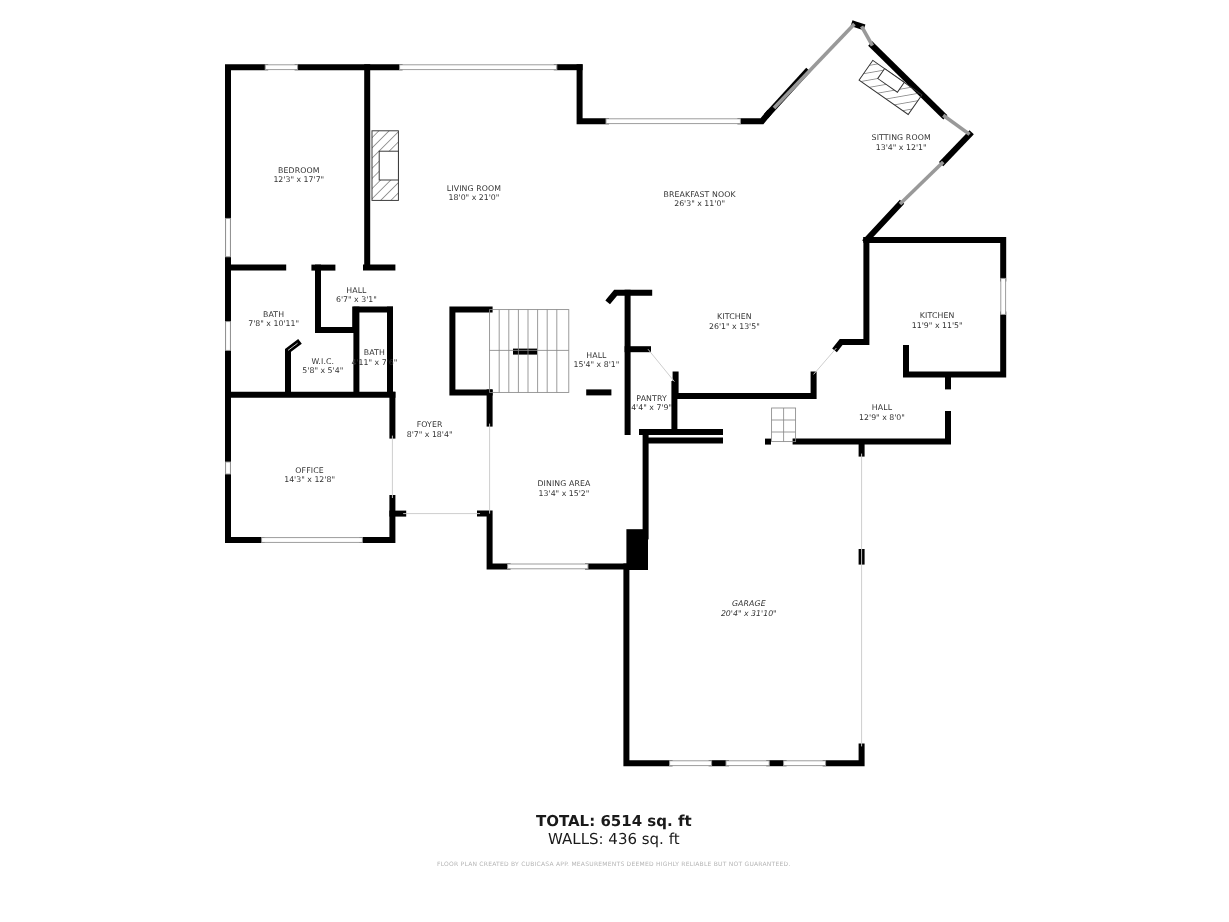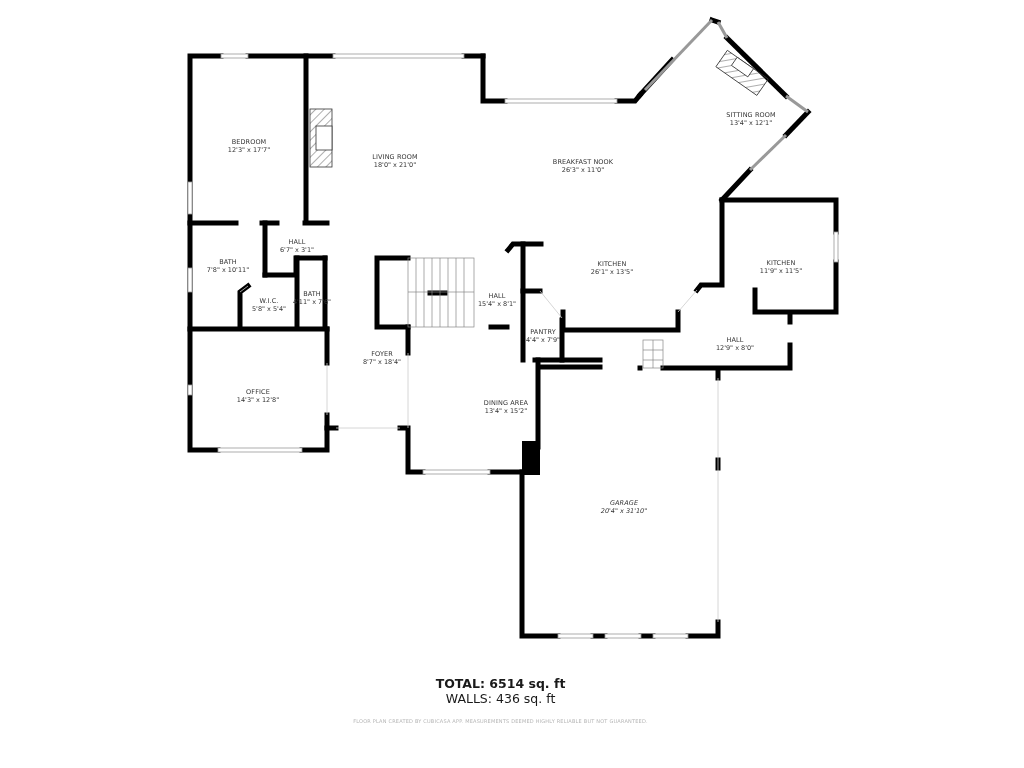--- a/index.html
+++ b/index.html
@@ -1,21 +1,21 @@
 <!DOCTYPE html>
 <html><head>
   <meta charset="utf-8">
   <style>
     html, body { margin: 0; padding: 0; background: #ffffff; }
     body { width: 1024px; height: 768px; position: relative; overflow: hidden; font-family: "DejaVu Sans", sans-serif; }
     #plan { position: absolute; left: 0; top: 0; width: 1024px; height: 660px; }
     .room-label { position: absolute; transform: translateX(-50%); text-align: center; color: #333; font-family: "DejaVu Sans", sans-serif; white-space: nowrap; }
     .room-name { font-size: 6.5px; letter-spacing: 0.1px; line-height: 8px; display: block; }
     .room-dim { font-size: 6.5px; line-height: 8px; display: block; }
-    #footer { position: absolute; left: 0; top: 676px; width: 1001px; text-align: center; color: #1a1a1a; font-family: "DejaVu Sans", sans-serif; }
+    #footer { position: absolute; left: 0; top: 676px; width: 1001px; text-align: center; color: #1a1a1a; font-family: "DejaVu Sans", sans-serif; padding-left: 11px; }
     .total { font-size: 12.5px; font-weight: bold; line-height: 15px; }
     .line { font-size: 12.5px; line-height: 15px; }
     .disclaimer { font-size: 5px; color: #b5b5b5; margin-top: 12px; letter-spacing: 0.2px; }
   </style>
 </head>
 <body>
 
 <svg id="plan" viewBox="0 0 1024 660" width="1024" height="660" xmlns="http://www.w3.org/2000/svg">
   <defs>
     <pattern id="hatch" patternUnits="userSpaceOnUse" width="6" height="6" patternTransform="rotate(45)">
@@ -188,29 +188,29 @@
   <span class="room-dim">11'9" x 11'5"</span>
 </div>
 <div class="room-label" style="left:543px;top:328px;">
   <span class="room-name">PANTRY</span>
   <span class="room-dim">4'4" x 7'9"</span>
 </div>
 <div class="room-label" style="left:735px;top:336px;">
   <span class="room-name">HALL</span>
   <span class="room-dim">12'9" x 8'0"</span>
 </div>
-<div class="room-label" style="left:382px;top:350px;">
+<div class="room-label" style="left:358px;top:350px;">
   <span class="room-name">FOYER</span>
   <span class="room-dim">8'7" x 18'4"</span>
 </div>
 <div class="room-label" style="left:258px;top:388px;">
   <span class="room-name">OFFICE</span>
   <span class="room-dim">14'3" x 12'8"</span>
 </div>
-<div class="room-label" style="left:470px;top:399px;margin-left:36px;">
+<div class="room-label" style="left:470px;top:399px;">
   <span class="room-name">DINING AREA</span>
   <span class="room-dim">13'4" x 15'2"</span>
 </div>
 <div class="room-label" style="left:624px;top:499px;font-style:italic;">
   <span class="room-name">GARAGE</span>
   <span class="room-dim">20'4" x 31'10"</span>
 </div>
 
 <div id="footer">
   <div class="total">TOTAL: 6514 sq. ft</div>

